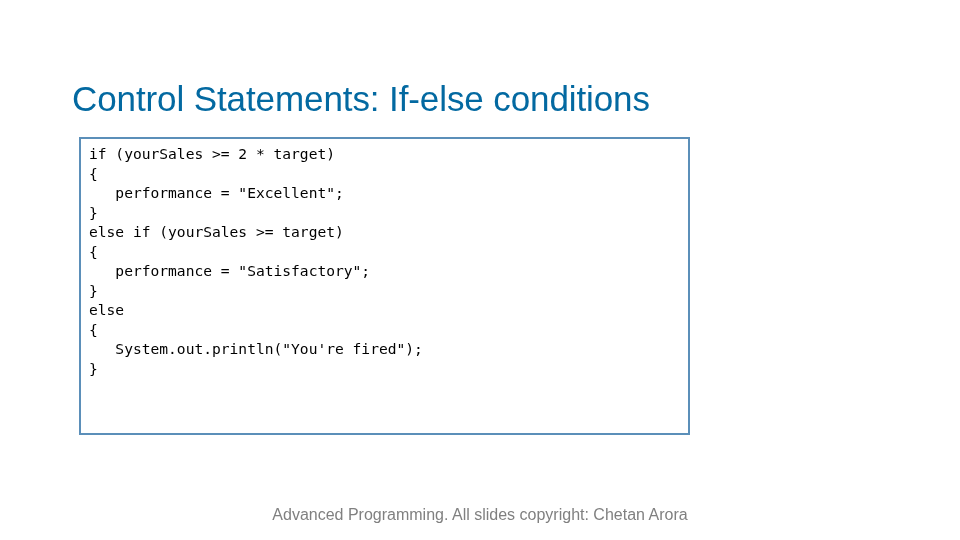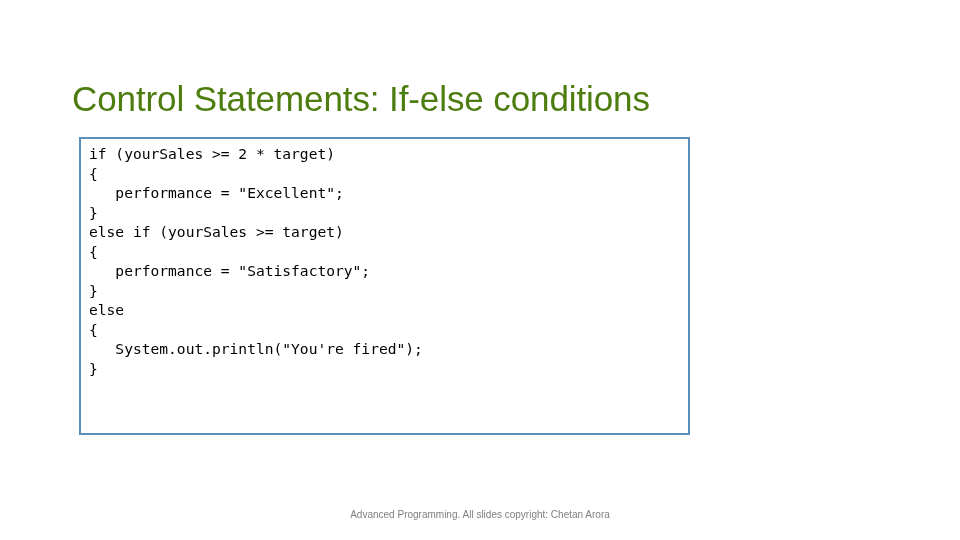--- a/index.html
+++ b/index.html
@@ -30,21 +30,21 @@
   #slide-title {
     position: absolute;
     left: 72px;
     top: 54px;
     width: 830px;
     font-family: "Liberation Sans Narrow", "Liberation Sans", sans-serif;
     font-size: 35px;
     font-weight: 400;
     font-stretch: condensed;
     line-height: 44px;
-    color: #4d7c0f;
+    color: #0369a1;
     letter-spacing: -0.1px;
     white-space: nowrap;
   }
 
   
   #code-box {
     position: absolute;
     left: 79px;
     top: 137px;
     width: 611px;
@@ -75,21 +75,21 @@
   }
 
   
   #footer {
     position: absolute;
     left: 0;
     top: 508px;
     width: 960px;
     text-align: center;
     font-family: "Liberation Sans Narrow", "Liberation Sans", sans-serif;
-    font-size: 10px;
+    font-size: 16px;
     font-stretch: condensed;
     color: #808080;
     line-height: 14px;
     white-space: nowrap;
   }
 </style>
 </head>
 <body>
 
 <div id="slide" style="background: rgb(255, 255, 255);">

